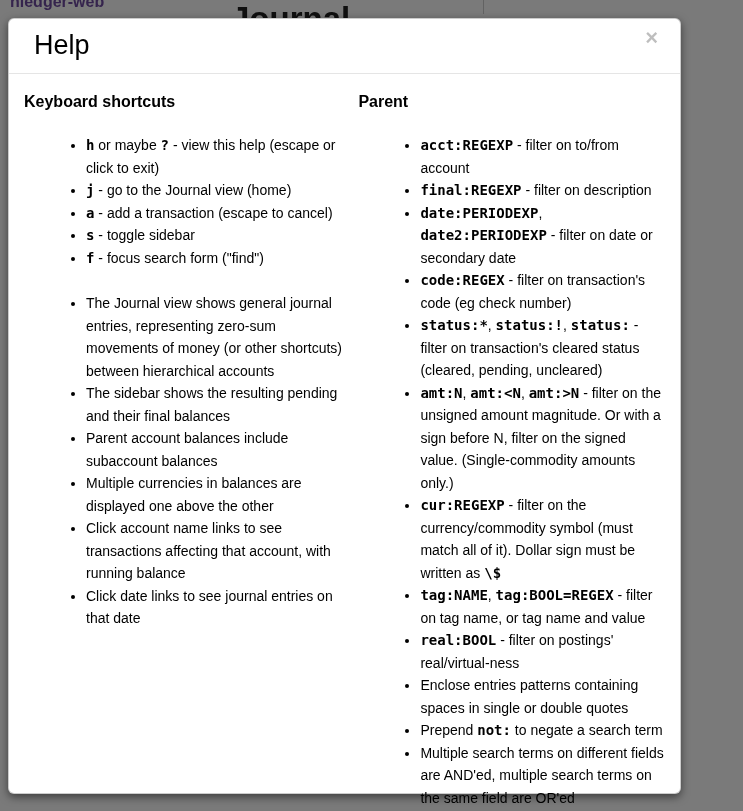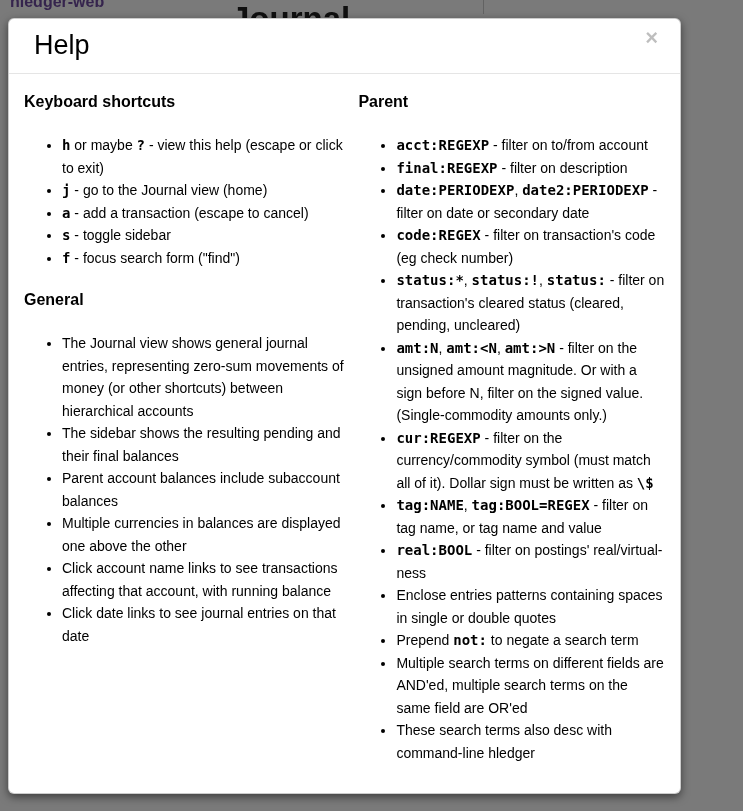--- a/index.html
+++ b/index.html
@@ -72,21 +72,21 @@
     font-size: 16px; font-weight: bold; color: #000;
     line-height: 19px;
   }
   ul.help-list {
     margin: 23px 0 21px 0;
     padding-left: 38px;
     font-size: 14px;
     line-height: 22.5px;
     color: #000;
   }
-  ul.help-list li { padding: 0; }
+  ul.help-list li { padding: 0; margin-left: 24px; }
   code.k {
     font-family: "DejaVu Sans Mono", "Liberation Mono", monospace;
     font-weight: bold;
     font-size: 14px;
     color: #000;
   }
 </style>
 </head>
 <body>
 
@@ -105,21 +105,20 @@
   <div class="modal-body">
     <div class="col-left">
       <div class="section-heading">Keyboard shortcuts</div>
       <ul class="help-list">
           <li><code class="k">h</code> or maybe <code class="k">?</code> - view this help (escape or click to exit)</li>
           <li><code class="k">j</code> - go to the Journal view (home)</li>
           <li><code class="k">a</code> - add a transaction (escape to cancel)</li>
           <li><code class="k">s</code> - toggle sidebar</li>
           <li><code class="k">f</code> - focus search form ("find")</li>
         </ul>
-      <div class="section-heading">General</div>
       <ul class="help-list">
           <li>The Journal view shows general journal entries, representing zero-sum movements of money (or other shortcuts) between hierarchical accounts</li>
           <li>The sidebar shows the resulting pending and their final balances</li>
           <li>Parent account balances include subaccount balances</li>
           <li>Multiple currencies in balances are displayed one above the other</li>
           <li>Click account name links to see transactions affecting that account, with running balance</li>
           <li>Click date links to see journal entries on that date</li>
         </ul>
     </div>
     <div class="col-right">

